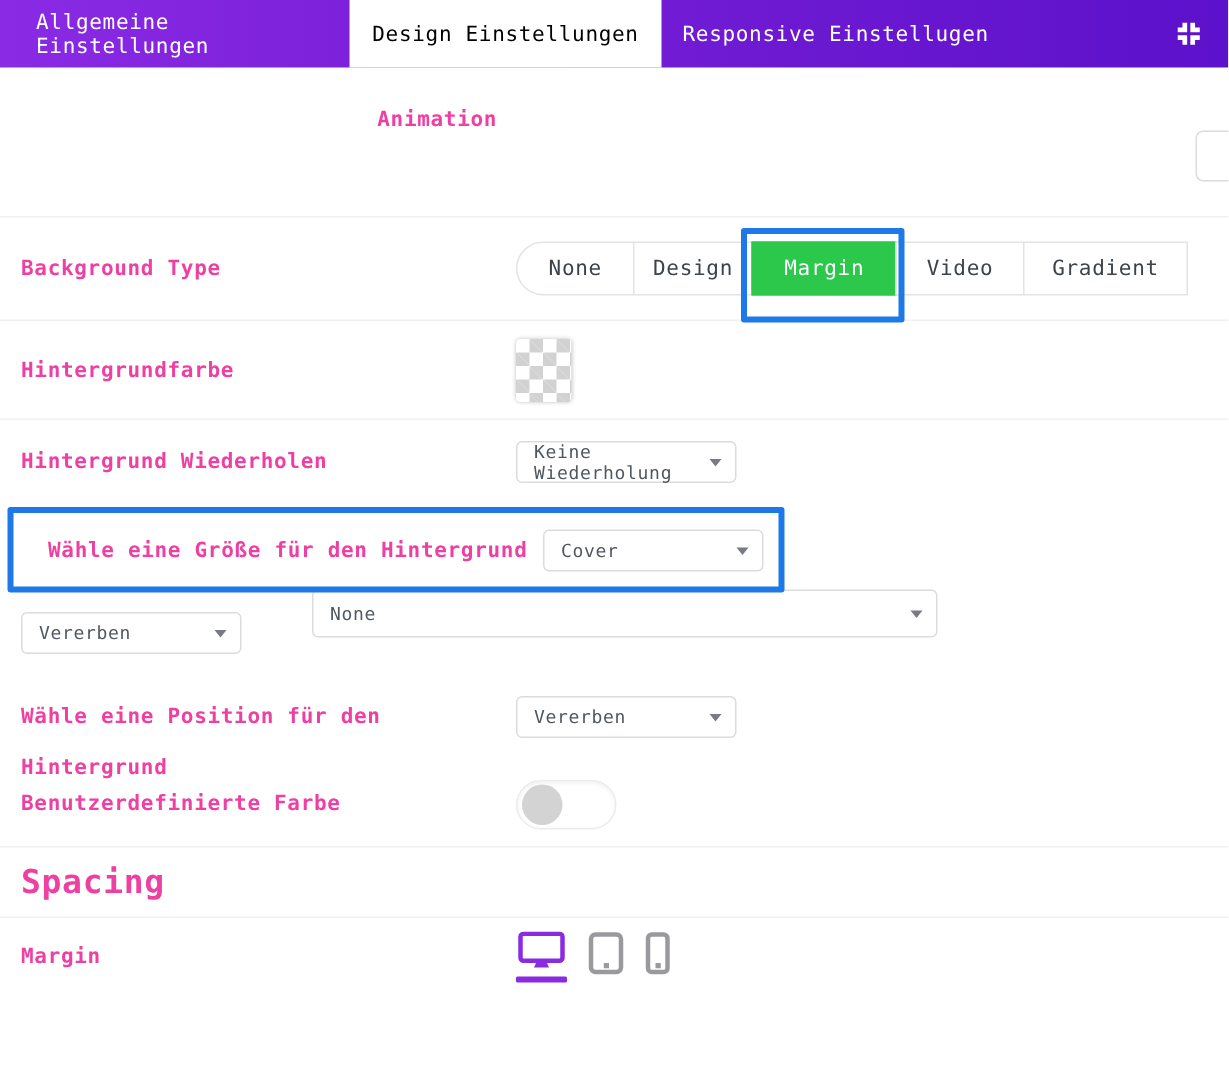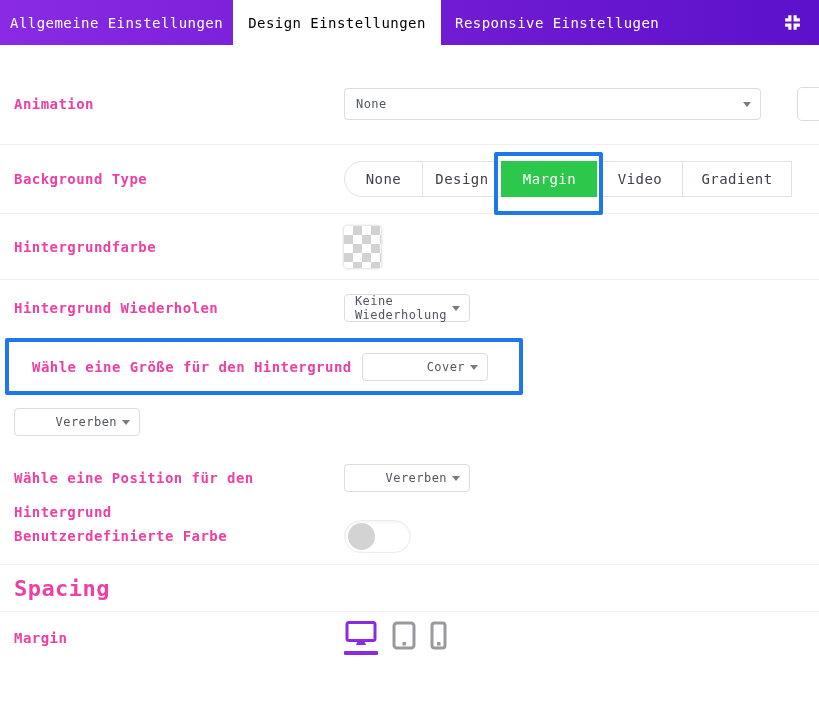--- a/index.html
+++ b/index.html
@@ -4,55 +4,55 @@
 <style>
   * { box-sizing: border-box; margin: 0; padding: 0; }
   html,body { background:#fff; }
   body { width:819px; height:711px; font-family:"DejaVu Sans Mono", monospace; letter-spacing:0.45px; }
   .app { position:relative; width:819px; height:711px; overflow:hidden; background:#fff; }
 
   
   .tabbar { display:flex; align-items:stretch; height:45px;
             background:linear-gradient(90deg,#8a2ae4 0%,#7a1fd8 35%,#5c11ca 100%); }
   .tab { display:flex; align-items:center; color:#fff; font-size:14px; cursor:pointer; }
-  .tab.t1 { width:233px; padding-left:10px; }
+  .tab.t1 { width:233px; padding-left:24px; }
   .tab.t2 { width:208px; justify-content:center; background:#fff; color:#000; }
   .tab.t3 { padding-left:14px; }
   .tabbar-spacer { flex:1; }
   .tab-icon { display:flex; align-items:center; margin-right:16px; cursor:pointer; }
 
   
   .main { width:819px; }
   .row { position:relative; display:flex; align-items:center; padding-left:14px; }
   .row.bordered { border-bottom:1px solid #f0f0f1; }
   .row-label { width:330px; flex:0 0 330px; color:#ee3fa2; font-weight:bold; font-size:14px; line-height:34px; }
   .row-control { display:flex; align-items:center; }
 
-  .r-animation { height:82px; }
+  .r-animation { height:82px;flex-direction:column; }
   .r-bgtype { height:69px; }
   .r-bgcolor { height:66px; }
   .r-bgimage { height:51px; }
   .r-repeat { height:55px; }
   .r-size { height:63px;padding-left:32px; }
   .r-attach, .r-position { height:55px; align-items:flex-start; }
   .r-attach .row-label, .r-position .row-label { margin-top:8px; }
   .r-attach .row-control { margin-top:10px; }
   .r-position .row-control { margin-top:11px; }
   .r-custom { height:57px; }
   .r-margin { height:52px; }
 
   
   .select { position:relative; display:flex; align-items:center; background:#fff;
             border:1px solid #dcdcde; border-radius:4px; height:28px; padding:0 22px 0 11px;
             font-size:12px; color:#50575e; cursor:pointer; }
   .select .caret { position:absolute; right:9px; top:50%; margin-top:-2px; width:0; height:0;
                    border-left:4px solid transparent; border-right:4px solid transparent;
                    border-top:5px solid #787c82; }
   .select.wide { width:417px; height:32px; }
-  .select.small { width:126px;justify-content:flex-end; }
+  .select.small { width:147px; }
 
   .partial-box { position:absolute; left:797px; width:40px; height:34px; top:50%; margin-top:-17px;
                  border:1px solid #dcdcde; border-radius:5px; background:#fff; }
 
   .btn-group { position:relative; display:flex; height:36px; }
   .seg-btn { display:flex; align-items:center; justify-content:center; height:36px;
              background:#fff; border:1px solid #e3e3e5; margin-left:-1px;
              font-size:14px; color:#3c434a; cursor:pointer; }
   .seg-btn.first { border-radius:18px 0 0 18px; margin-left:0; }
   .seg-btn.selected { background:#2bc84b; border-color:#2bc84b; color:#fff; }

